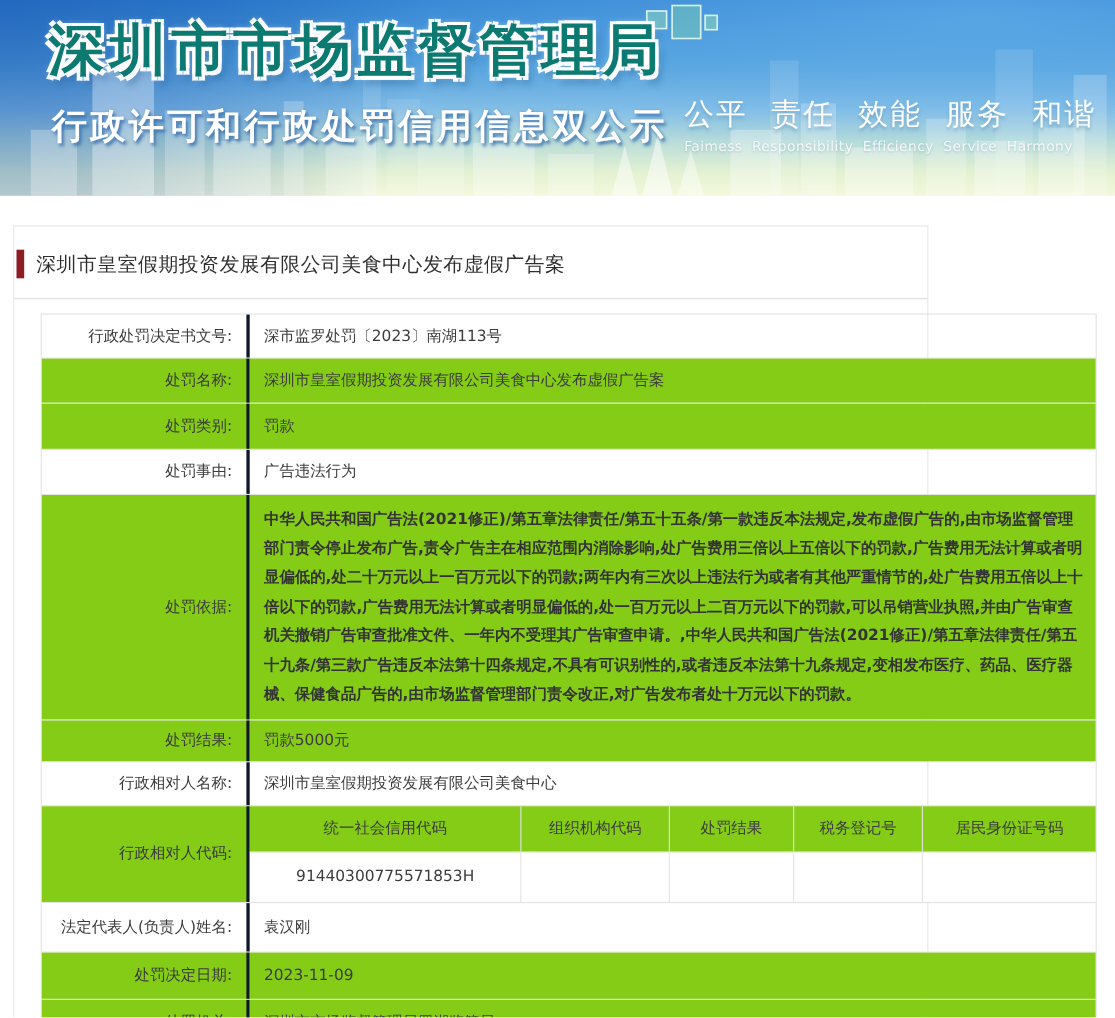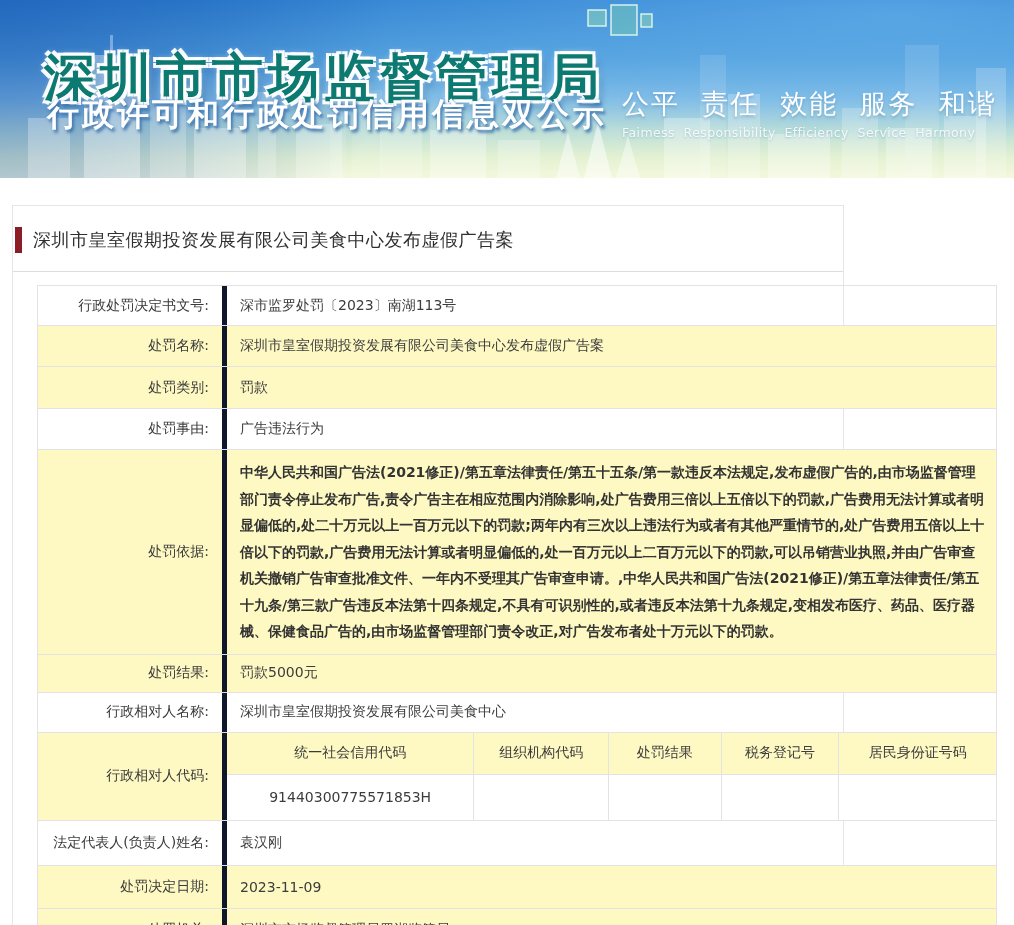--- a/index.html
+++ b/index.html
@@ -10,21 +10,21 @@
   
   .banner {
     position:relative; width:1014px; height:178px; overflow:hidden;
     background:
       radial-gradient(circle at 0% 0%, rgba(25,85,175,.55), transparent 38%),
       radial-gradient(ellipse at 88% 8%, rgba(110,185,240,.6), transparent 55%),
       linear-gradient(180deg,#2e7fd0 0%, #4f9ddb 32%, #82bde6 55%, #b8dcd9 72%, #e3f1d2 88%, #f4f8dd 100%);
   }
   .banner svg.skyline { position:absolute; left:0; bottom:0; width:1014px; height:178px; }
   .hdr-title {
-    position:absolute; left:44px; top:44px;
+    position:absolute; left:44px; top:12px;
     font-size:51px; font-weight:bold; letter-spacing:5px; color:#0d7a72;
     text-shadow:
       3px 3px 0 rgba(255,255,255,.95), -3px -3px 0 rgba(255,255,255,.95),
       3px -3px 0 rgba(255,255,255,.95), -3px 3px 0 rgba(255,255,255,.95),
       0 0 7px rgba(255,255,255,.85), 5px 7px 7px rgba(30,90,140,.45);
     white-space:nowrap;
   }
   .hdr-subtitle {
     position:absolute; left:47px; top:93px;
     font-size:32px; font-weight:bold; color:#ffffff; letter-spacing:3px;
@@ -51,23 +51,23 @@
   .page-title { font-size:18px; font-weight:500; color:#2f2f2f; letter-spacing:.5px; }
   .sep { height:1px; background:#dcdcdc; margin-top:17px; }
 
   .info-table {
     margin:13px 0 0 24px; width:960px;
     border:1px solid #e3e3e3; font-size:14px; color:#3c3c3c;
   }
   .row { display:grid; grid-template-columns:189px 1fr; }
   .row + .row { border-top:1px solid #e3e3e3; }
   .cell { display:flex; align-items:center; }
-  .cell.label { justify-content:flex-end; padding-right:13px; border-right:5px solid #0f172a; color:#3a3a3a; text-align:right; }
+  .cell.label { justify-content:flex-end; padding-right:13px; border-right:3px solid #0f172a; color:#3a3a3a; text-align:right; }
   .cell.value { padding-left:13px; }
-  .shade { background:#fef9c3; }
+  .shade { background:#84cc16; }
   .r1{min-height:39px}.r2{min-height:41px}.r3{min-height:42px}.r4{min-height:41px}
   .r6{min-height:38px}.r7{min-height:40px}.r9{min-height:45px}.r10{min-height:43px}.r11{min-height:44px}
   .row.statement .cell.value {
     display:block; font-weight:bold; line-height:26.5px; padding:9px 8px 9px 13px; color:#333;
   }
   
   .codes { display:flex; flex-direction:column; }
   .codes-grid { display:grid; grid-template-columns:247fr 135fr 113fr 118fr 158fr; }
   .codes-grid.hdr { min-height:42px; border-bottom:1px solid #e3e3e3; }
   .codes-grid.vals { min-height:45px; background:#fff; }

